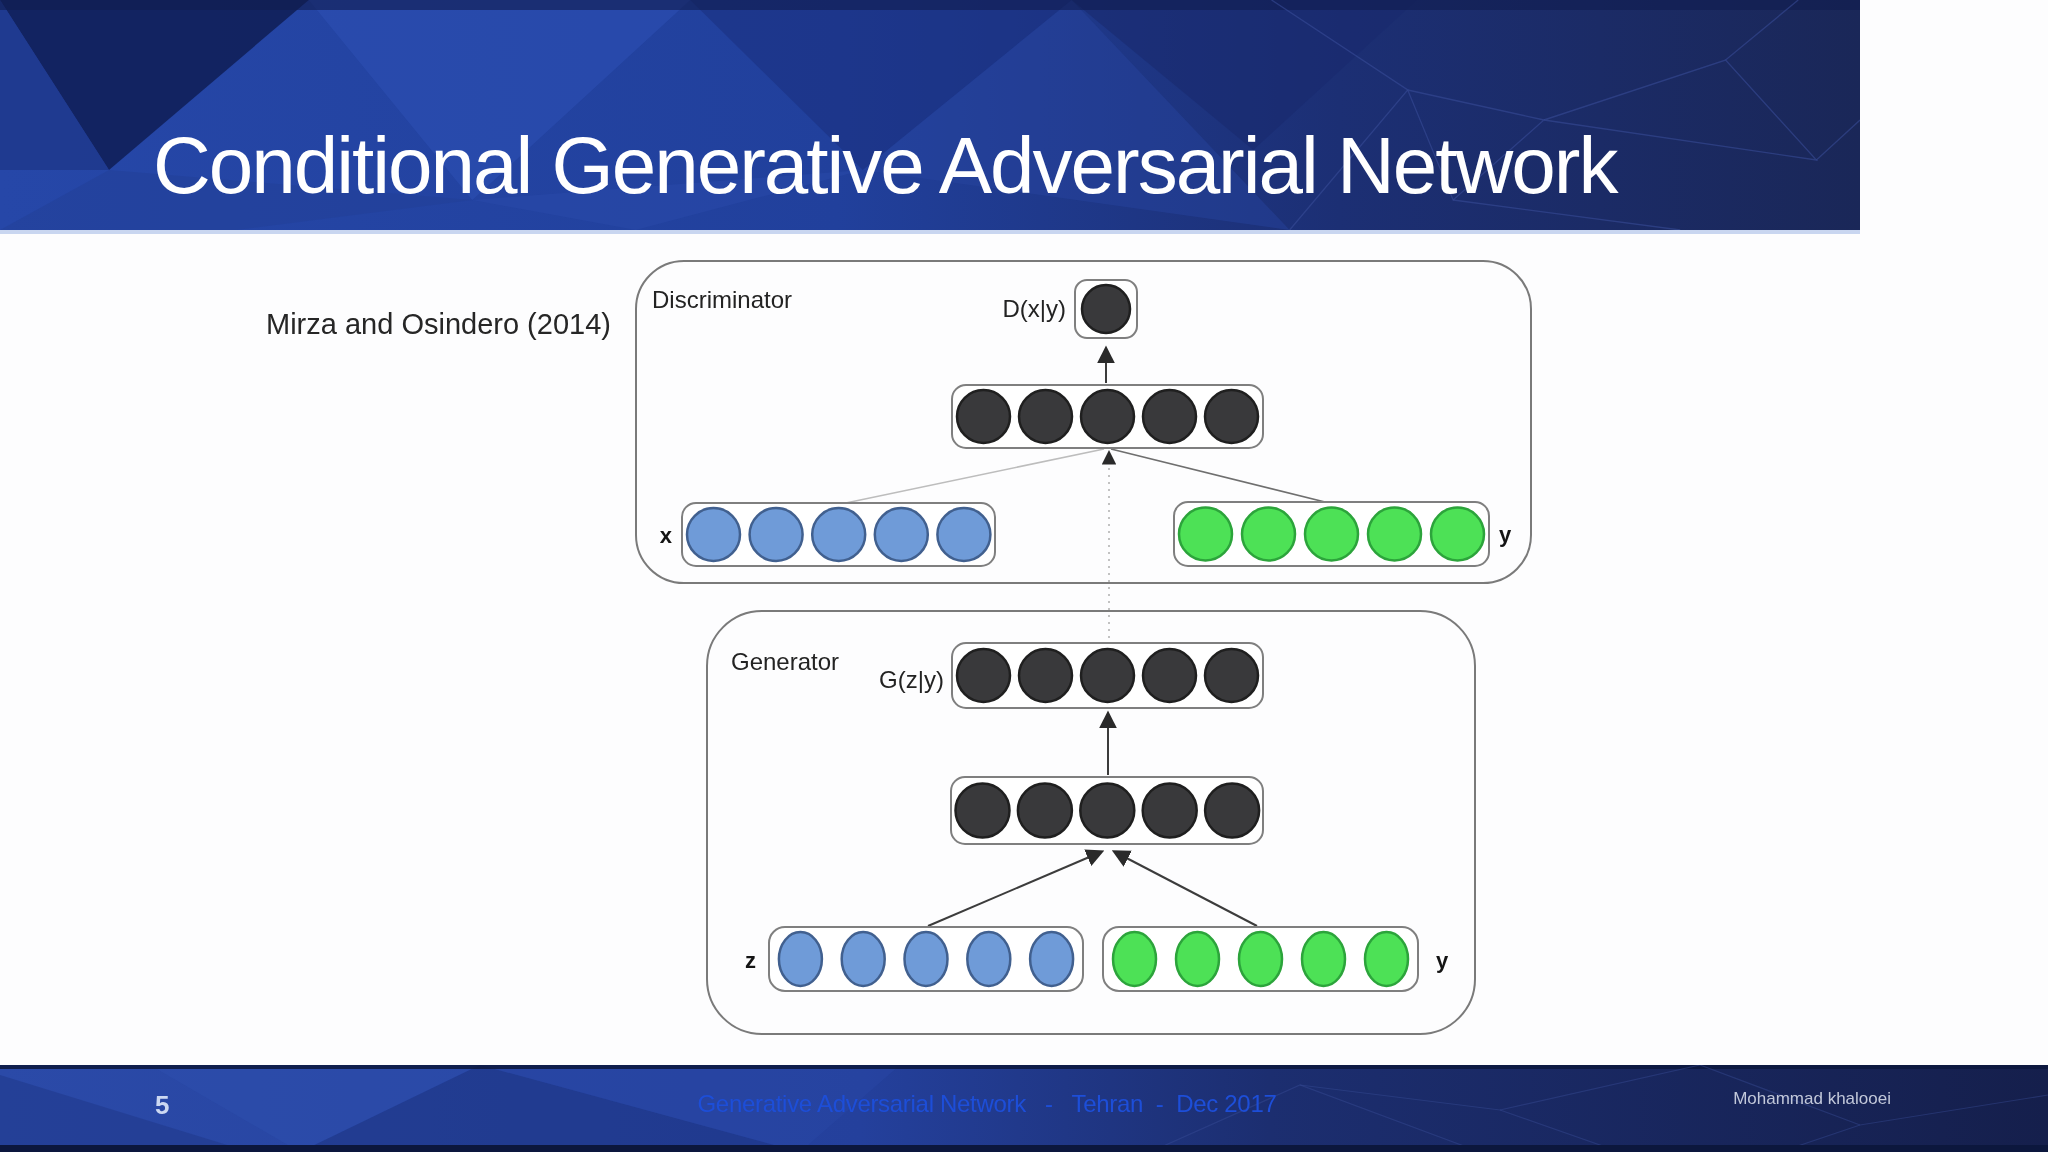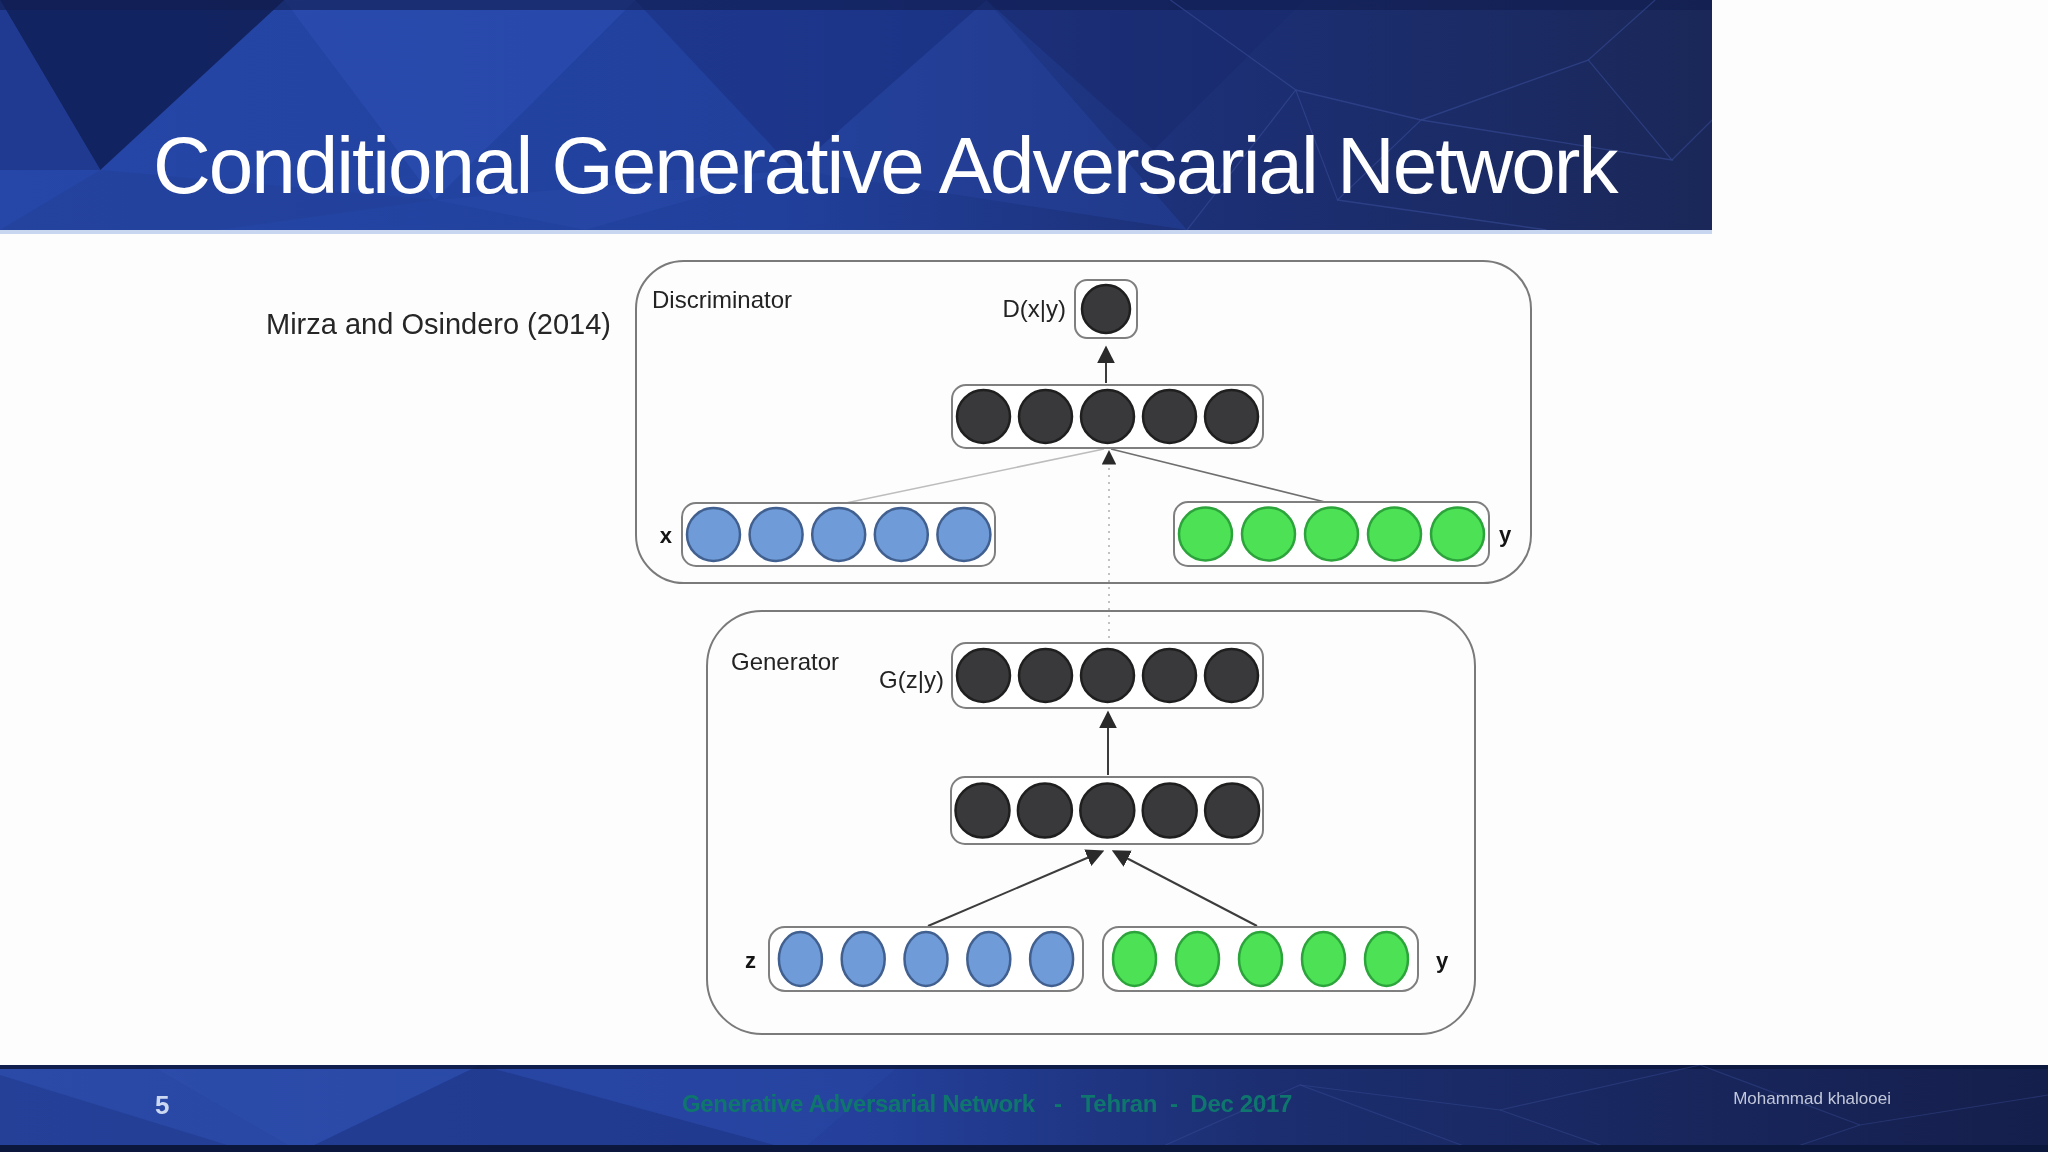--- a/index.html
+++ b/index.html
@@ -1,40 +1,40 @@
 <!DOCTYPE html>
 <html><head>
 <meta charset="utf-8">
 <style>
   html,body{margin:0;padding:0;background:#e8e8e8;}
   .slide{position:relative;width:2048px;height:1152px;background:#fdfdfe;overflow:hidden;
          font-family:"Liberation Sans",sans-serif;}
   
-  .header{position:absolute;top:0;left:0;width:1712px;height:234px;box-sizing:border-box;
+  .header{position:absolute;top:0;left:0;width:1860px;height:234px;box-sizing:border-box;
           border-bottom:4px solid #c9d6f0;}
   .header-bg{position:absolute;top:0;left:0;width:100%;height:100%;display:block;}
   .title{position:absolute;left:153px;top:112px;transform:translateY(-50%);
          color:#ffffff;font-size:80px;font-weight:400;letter-spacing:-2px;white-space:nowrap;}
   
   .diagram{position:absolute;top:0;left:0;width:2048px;height:1152px;}
   .cite{font-size:29px;fill:#262626;}
   .dlabel{font-size:24px;fill:#232323;}
   .vlabel{font-size:22px;font-weight:700;fill:#141414;}
   .outerbox{fill:none;stroke:#7a7a7a;stroke-width:2;}
   .layerbox{fill:#ffffff;stroke:#7f7f7f;stroke-width:2;}
   .conn-dark{stroke:#3c3c3c;stroke-width:2;fill:none;}
   .conn-mid{stroke:#6f6f6f;stroke-width:1.6;fill:none;}
   .conn-light{stroke:#bdbdbd;stroke-width:1.6;fill:none;}
   .conn-dashed{stroke:#b3b3b3;stroke-width:1.6;fill:none;stroke-dasharray:2 5;}
   
   .footer{position:absolute;left:0;top:1065px;width:2048px;height:87px;color:#c5d1ee;}
   .footer-bg{position:absolute;top:0;left:0;width:100%;height:100%;display:block;}
   .page-number{position:absolute;left:155px;top:1090px;font-size:26px;font-weight:700;color:#ccd8f2;}
   .footer-center{position:absolute;left:987px;top:1090px;transform:translateX(-50%);
-                 font-size:24px;font-weight:700;letter-spacing:-0.3px;color:#0f766e;white-space:pre;}
+                 font-size:24px;font-weight:400;letter-spacing:-0.3px;color:#1d4ed8;white-space:pre;}
   .footer-author{position:absolute;right:157px;top:1089px;font-size:17px;font-weight:400;color:#c2c8da;}
 </style>
 </head>
 <body>
 
 <div class="slide">
 
   <div class="header">
     <svg class="header-bg" viewBox="0 0 2048 230" preserveAspectRatio="none">
       <defs>

